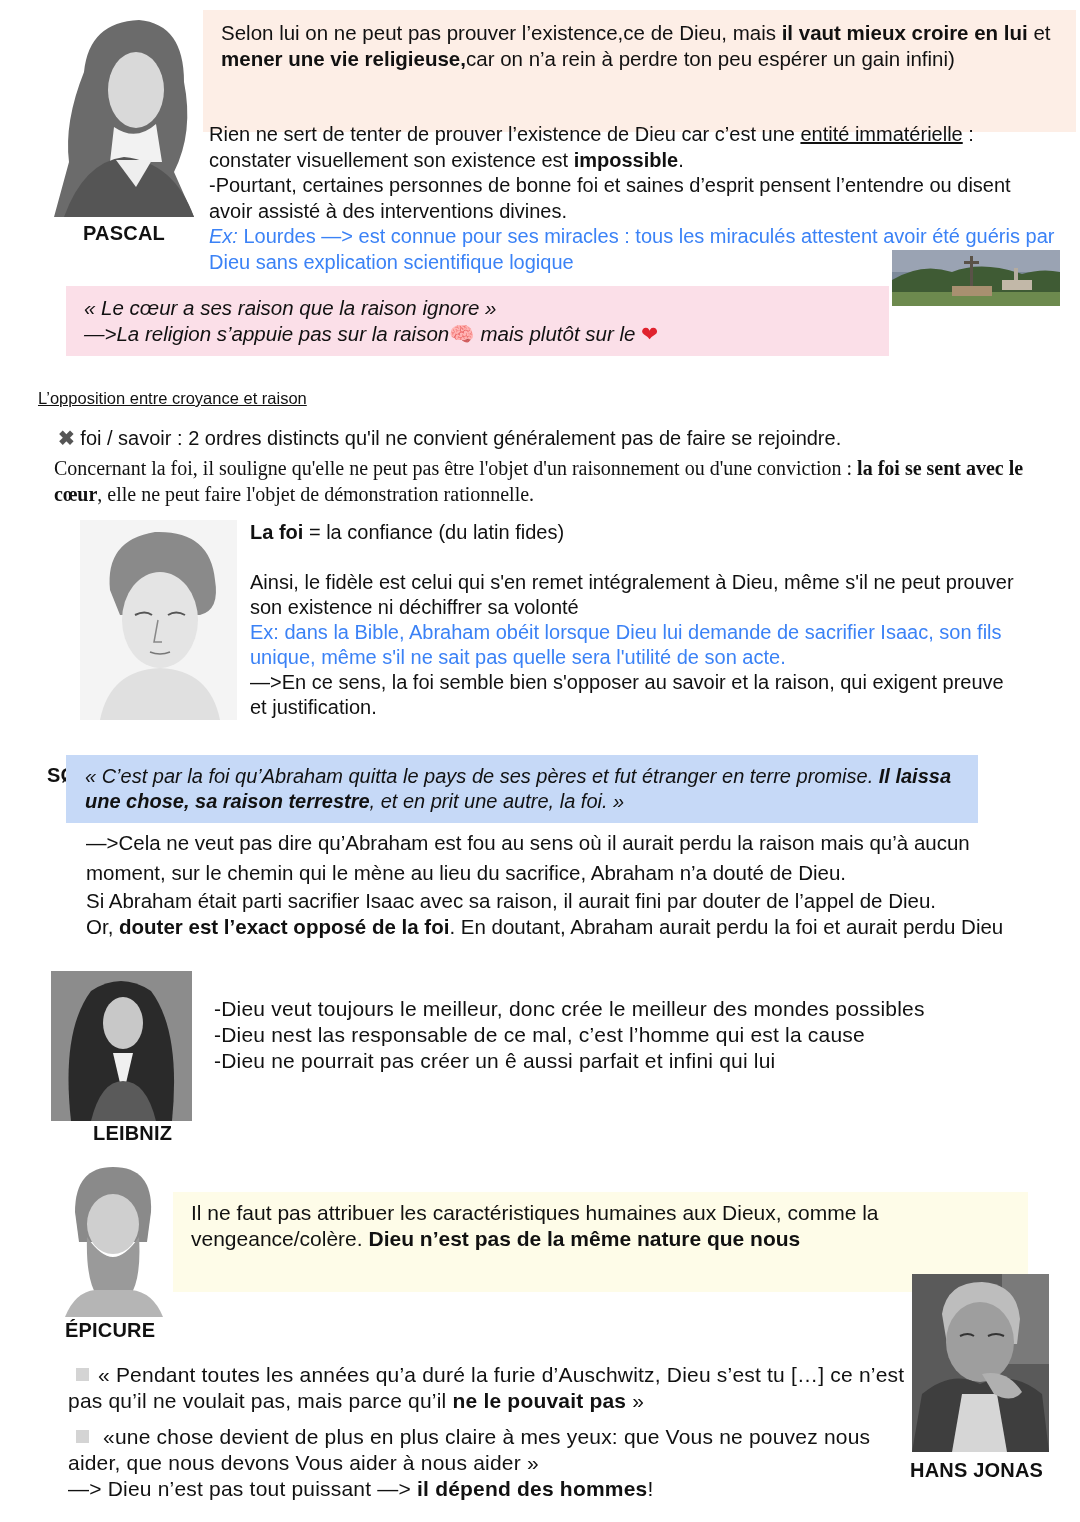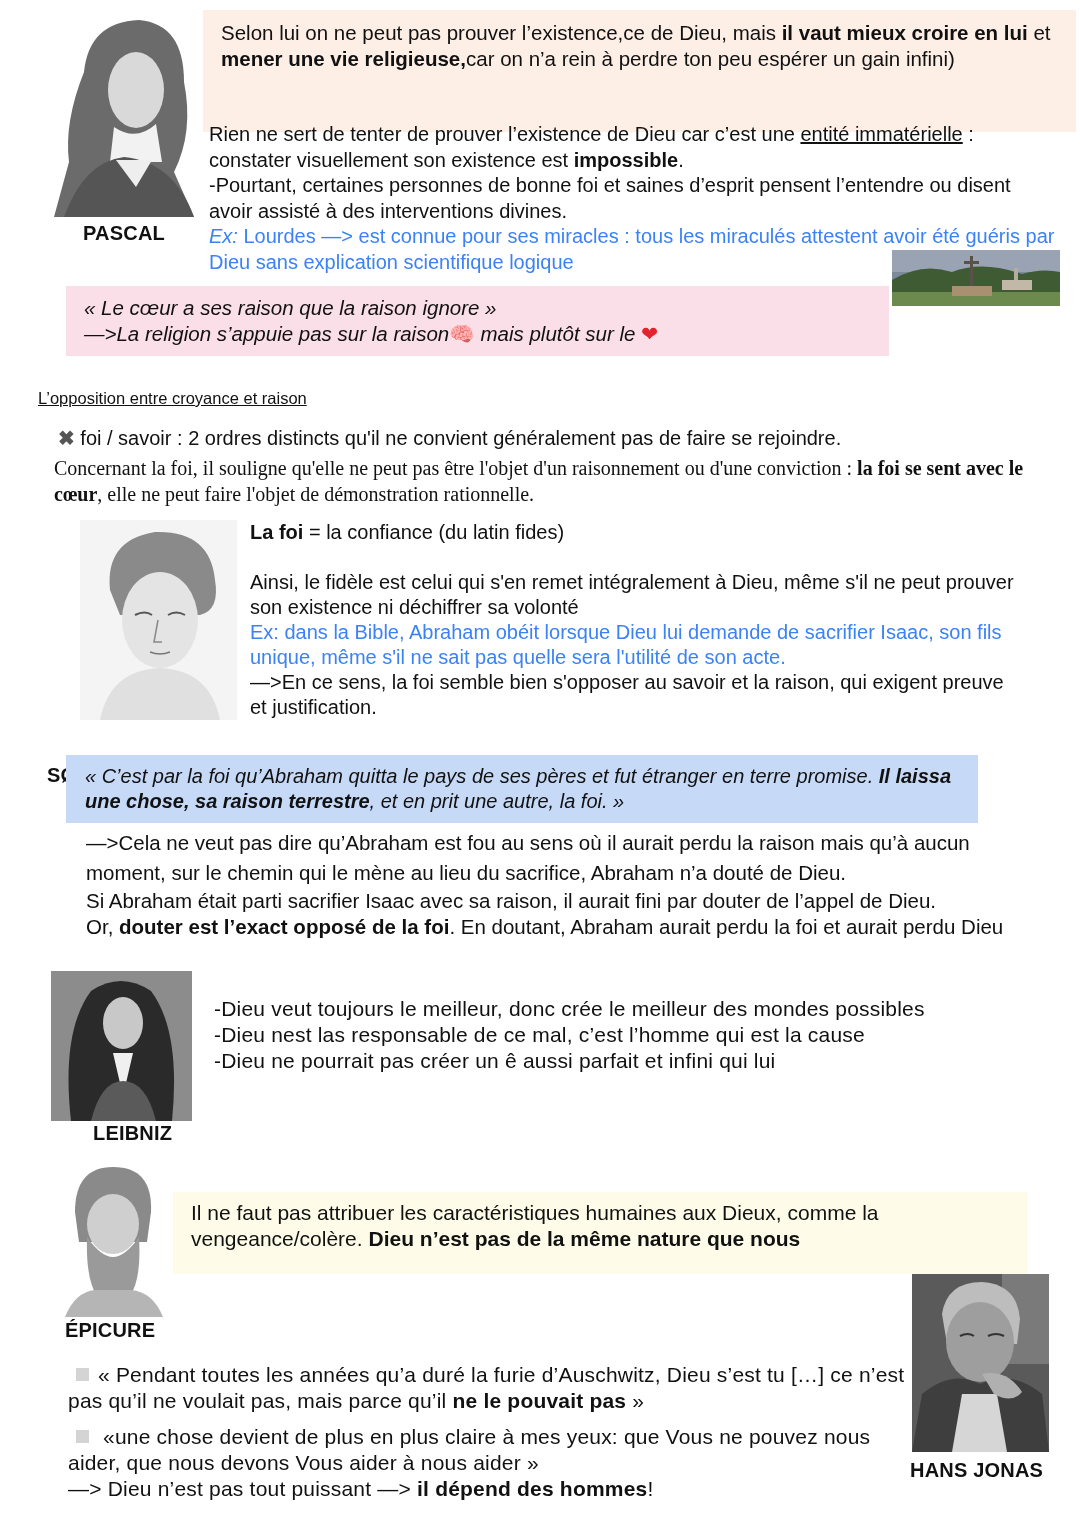--- a/index.html
+++ b/index.html
@@ -24,21 +24,21 @@
 
   #foi-block { left: 54px; top: 425px; width: 1020px; font-size: 20px; line-height: 26px; }
   .xmark { color: #555; font-weight: bold; }
 
   #kierk-text { left: 250px; top: 520px; width: 820px; font-size: 20px; line-height: 25px; }
   #abraham-box { left: 66px; top: 755px; width: 912px; height: 68px; background: #c6d9f7; padding: 9px 19px; font-style: italic; font-size: 20px; line-height: 25px; }
   #abraham-text { left: 86px; top: 828px; width: 980px; font-size: 20.5px; line-height: 25.5px; }
 
   #leibniz-text { left: 214px; top: 996px; width: 820px; font-size: 21px; line-height: 26px; letter-spacing: 0.2px; }
 
-  #epicure-box { left: 173px; top: 1192px; width: 855px; height: 82px; background: #fefce8; padding: 8px 18px; font-size: 21px; line-height: 26px; }
+  #epicure-box { left: 173px; top: 1192px; width: 855px; height: 100px; background: #fefce8; padding: 8px 18px; font-size: 21px; line-height: 26px; }
 
   #jonas-text { left: 68px; top: 1362px; width: 850px; font-size: 21px; line-height: 26px; letter-spacing: 0.2px; }
   .sq { display: inline-block; width: 13px; height: 13px; background: #d4d4d4; margin: 0 9px 0 8px; vertical-align: 1px; }
   .heart { color: #e0232e; font-style: normal; }
 </style>
 </head>
 <body>
 
 <div class="portrait" style="left:44px;top:12px;width:160px;height:205px;">
   <svg viewBox="0 0 160 205">

